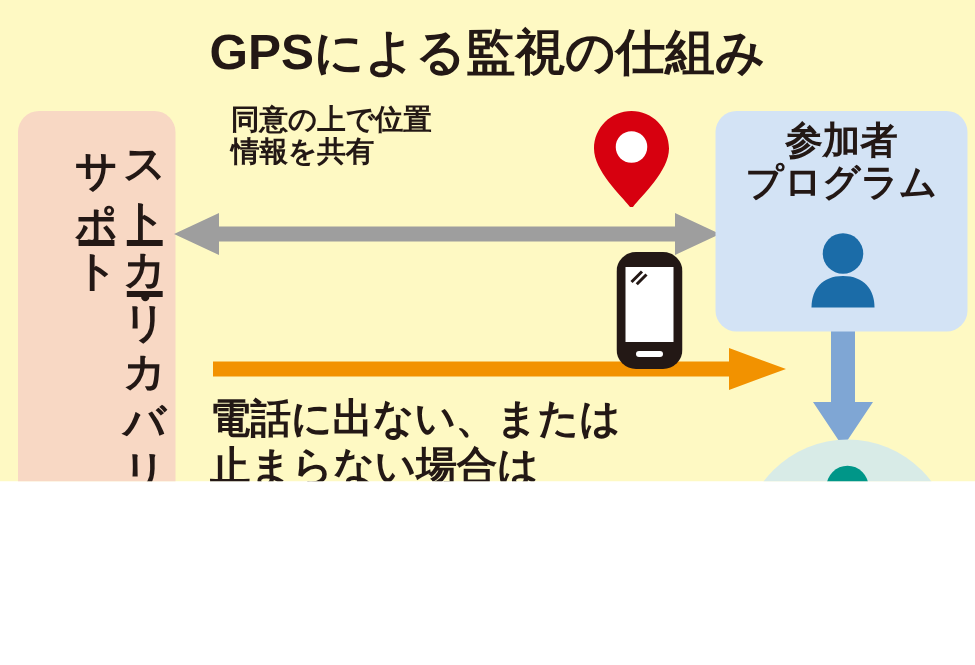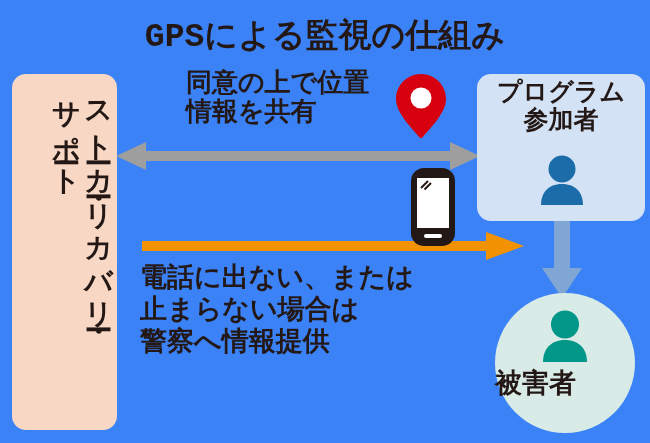--- a/index.html
+++ b/index.html
@@ -3,24 +3,24 @@
 <meta charset="utf-8">
 <style>
   html, body {
     margin: 0;
     padding: 0;
     background: #ffffff;
   }
   #canvas {
     position: relative;
     width: 650px;
-    height: 443px;
-    background: #3b82f6;
+    height: 321px;
+    background: #fef9c3;
     overflow: hidden;
-    font-family: Liberation Mono, monospace;
+    font-family: Liberation Sans, sans-serif;
     color: #231815;
   }
 
   
   #title {
     position: absolute;
     left: 0;
     top: 13px;
     width: 650px;
     text-align: center;
@@ -127,22 +127,21 @@
   .mid-text {
     position: absolute;
     font-weight: 700;
     color: #231815;
     line-height: 1.12;
     white-space: pre-line;
   }
   #text-share {
     left: 154px;
     top: 70px;
-    font-size: 26px;
-    margin-left: 32px;
+    font-size: 19px;
   }
   #text-alert {
     left: 140px;
     top: 168px;
     font-size: 27px;
   }
   #text-police {
     left: 140px;
     top: 264px;
     font-size: 27px;
@@ -241,22 +240,22 @@
       <rect x="13" y="66" width="18" height="4" rx="2" fill="#ffffff"></rect>
     </svg>
   </div>
 
   <div class="mid-text" id="text-police">電話に出ない、または
 止まらない場合は
 警察へ情報提供</div>
 
   <div id="participant-box"></div>
   <div id="participant-label">
+    <div>参加者</div>
     <div>プログラム</div>
-    <div>参加者</div>
   </div>
   <div id="participant-person">
     <svg width="52" height="52" viewBox="0 0 52 52" xmlns="http://www.w3.org/2000/svg">
       <circle cx="26" cy="14" r="13.5" fill="#1B6CA8"></circle>
       <path d="M26 29 C12 29 5 38 5 50 L47 50 C47 38 40 29 26 29 Z" fill="#1B6CA8"></path>
     </svg>
   </div>
 
   <div id="victim-circle"></div>
   <div id="victim-person">

